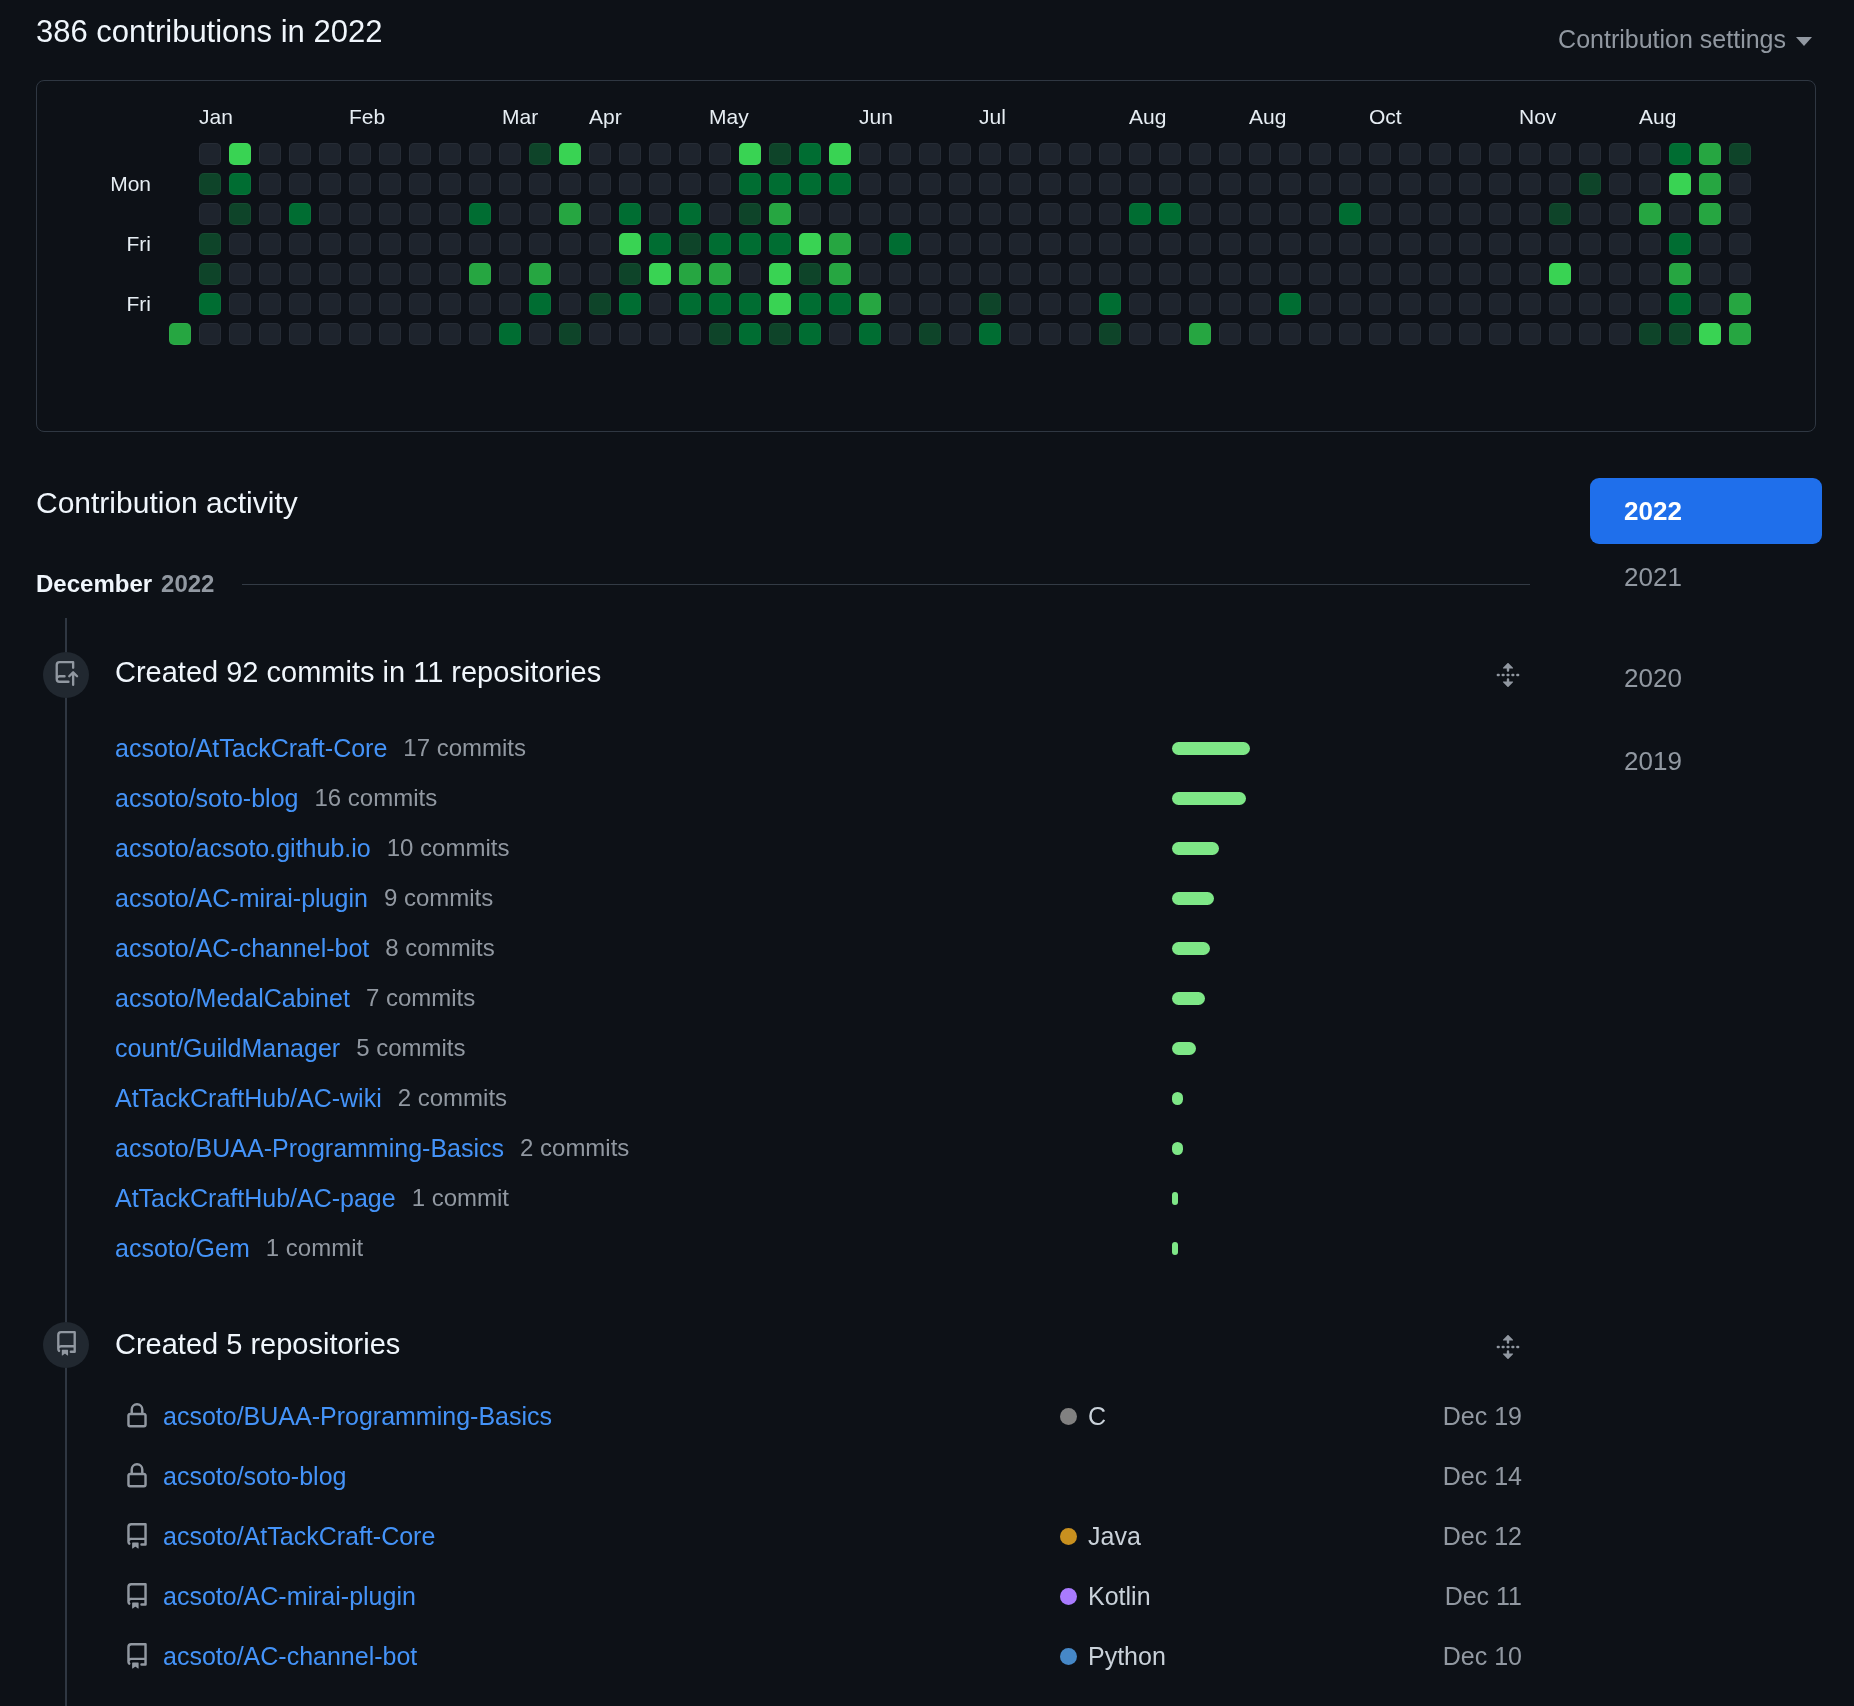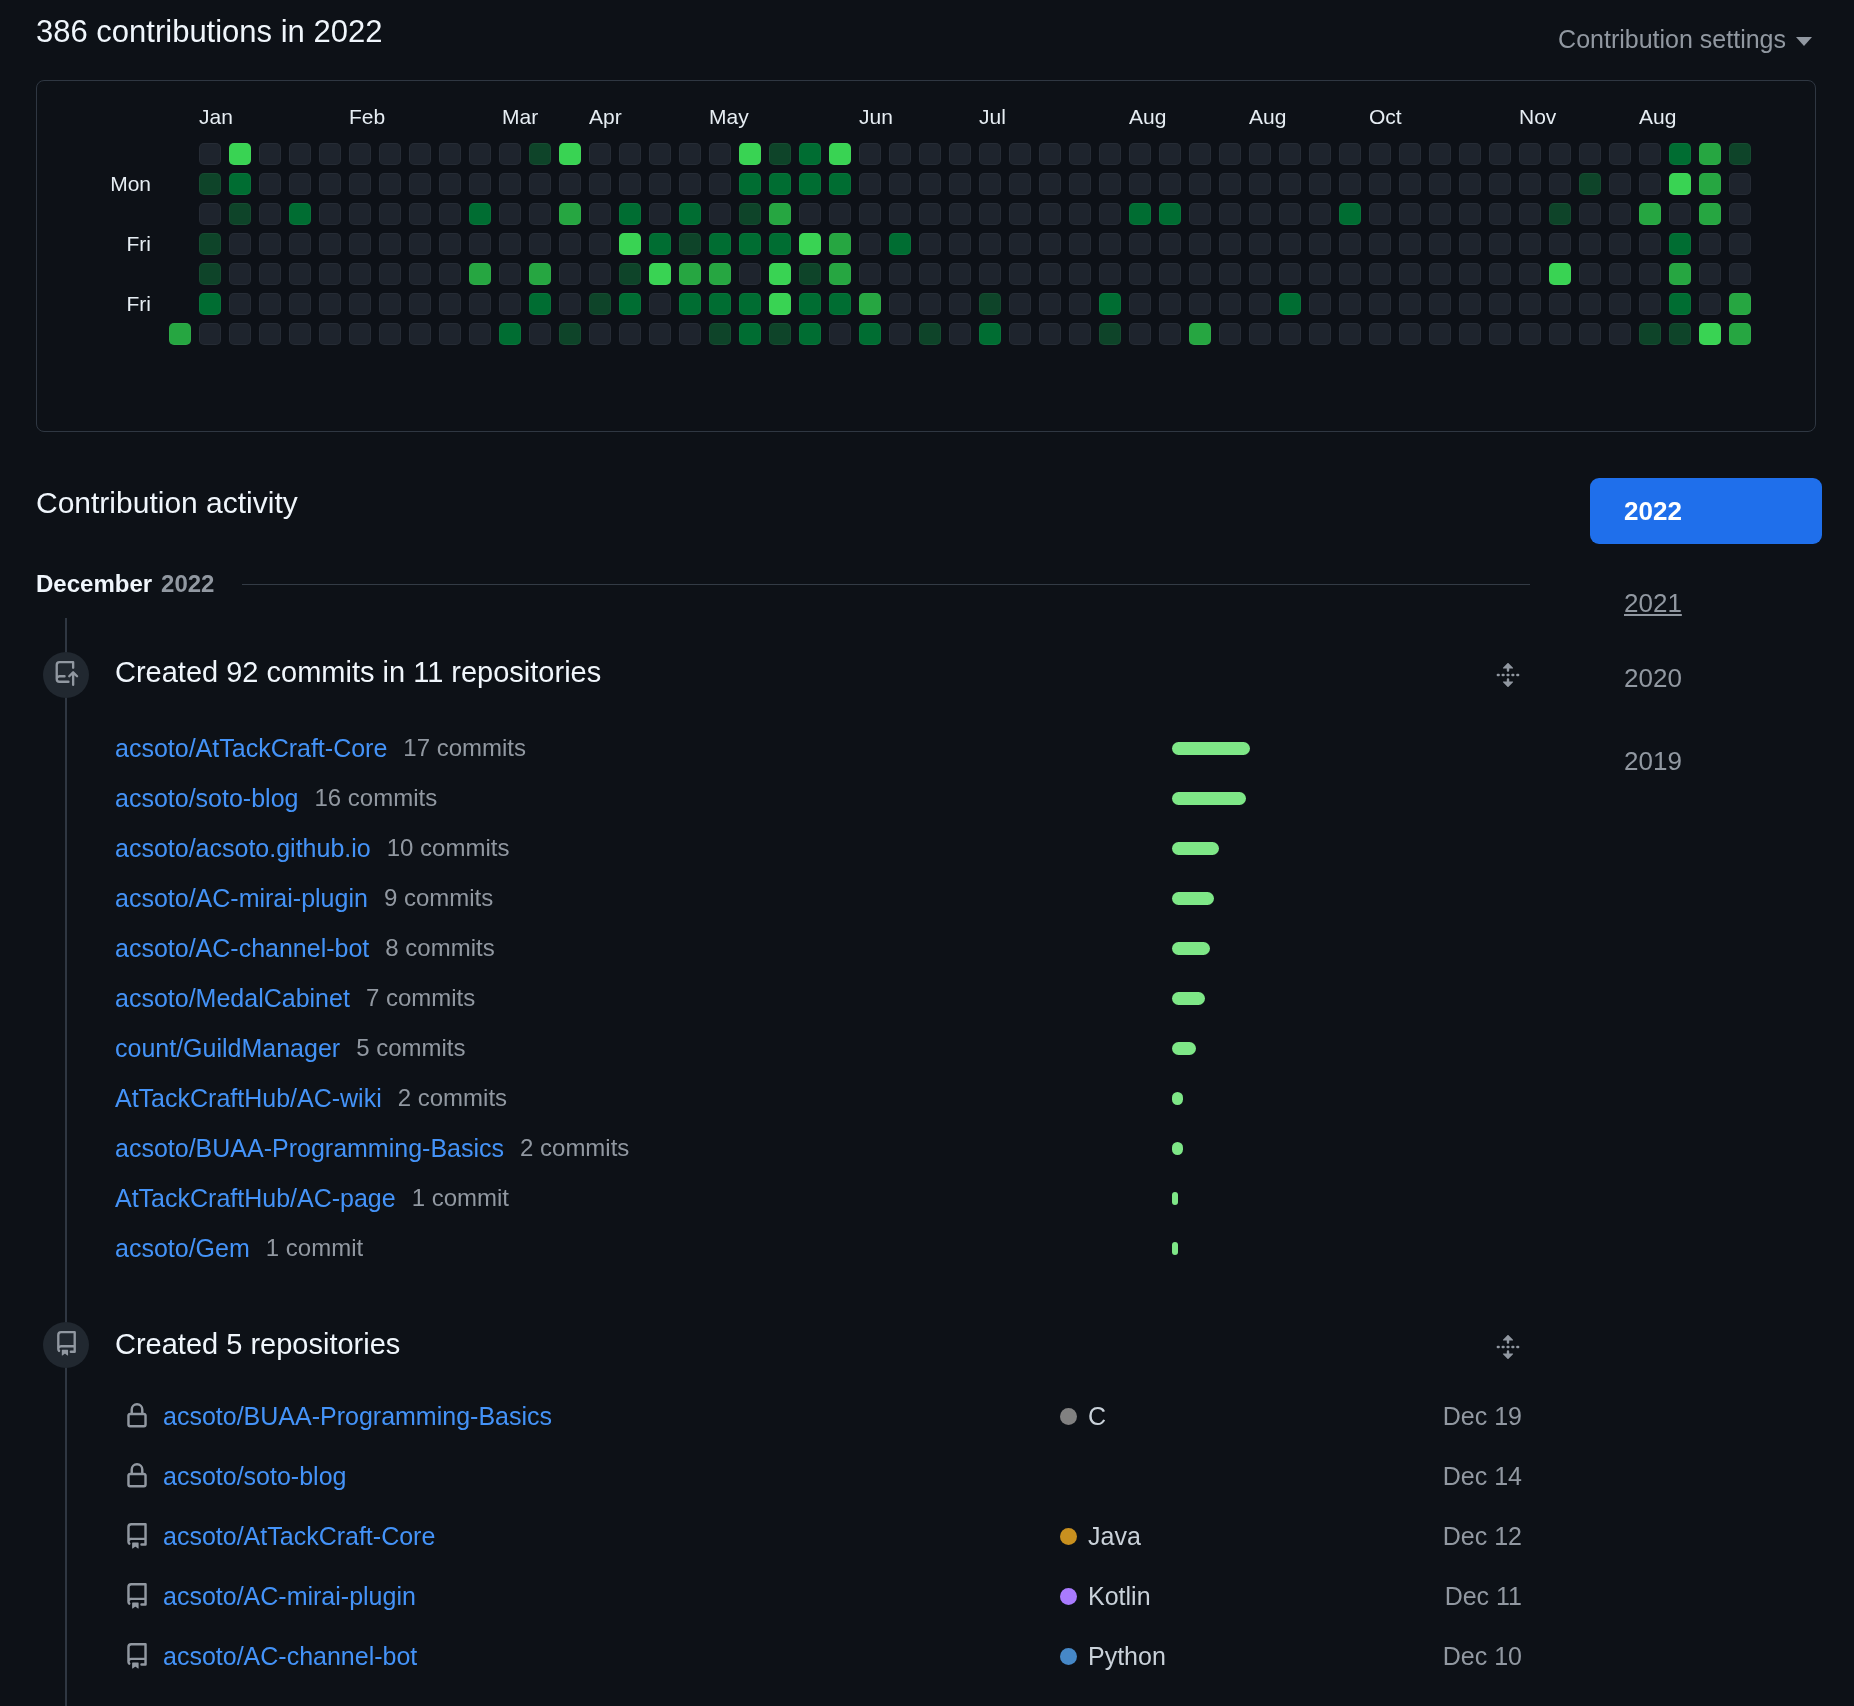--- a/index.html
+++ b/index.html
@@ -458,21 +458,21 @@
         <div class="cell" style="left: 1500px; top: 180px; background: rgb(14, 68, 41);"></div>
         <div class="cell" style="left: 1530px; top: 180px; background: rgb(57, 211, 83);"></div>
         <div class="cell" style="left: 1560px; top: 180px; background: rgb(38, 166, 65);"></div>
       </div>
   </div>
 
   <h2 class="activity-heading">Contribution activity</h2>
 
   <nav class="year-nav" id="yearNav">
       <div class="year-item selected" style="top: 0px; background: rgb(31, 111, 235);">2022</div>
-      <div class="year-item" style="top: 105px; height: 40px; text-decoration: underline;">2021</div>
+      <div class="year-item" style="top: 79px; height: 40px;">2021</div>
       <div class="year-item" style="top: 180px; height: 40px;">2020</div>
       <div class="year-item" style="top: 263px; height: 40px;">2019</div>
     </nav>
 
   <div class="period-header">
     <span class="period-month">December</span>
     <span class="period-year">2022</span>
     <span class="period-rule"></span>
   </div>
 

